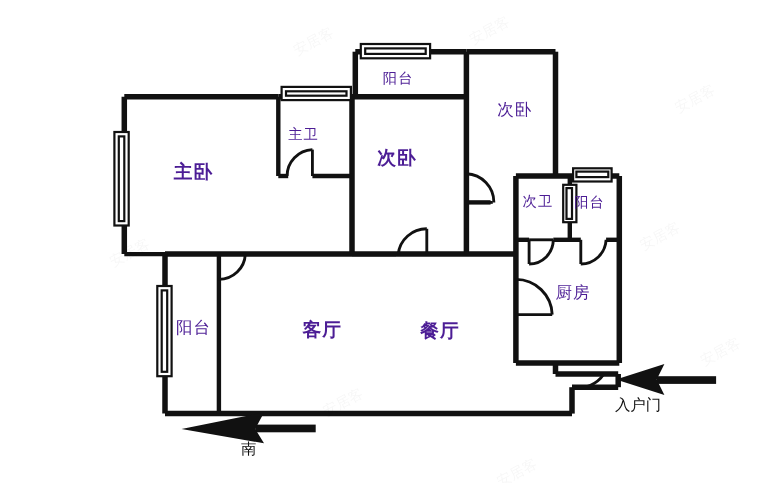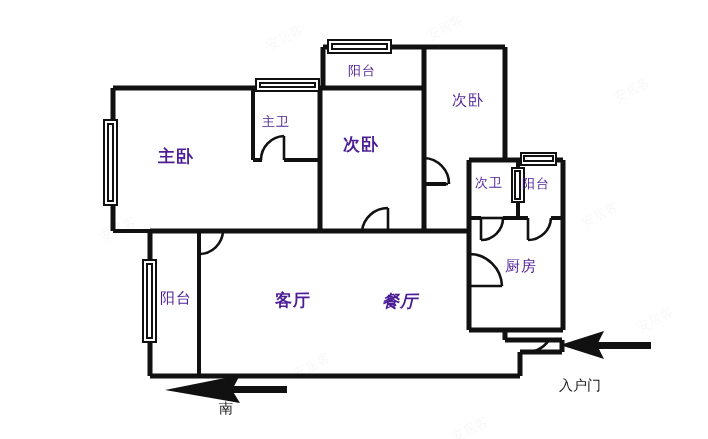--- a/index.html
+++ b/index.html
@@ -196,25 +196,25 @@
     <div class="room-label lbl-lg" style="left:176px; top:156px;font-family:Liberation Mono, monospace;">主卧</div>
     <div class="room-label lbl-sm" style="left:276px; top:122px;font-family:Liberation Serif, serif;">主卫</div>
     <div class="room-label lbl-sm" style="left:362px; top:71px;">阳台</div>
     <div class="room-label lbl-lg" style="left:361px; top:144px;">次卧</div>
     <div class="room-label lbl-md" style="left:468px; top:100px;">次卧</div>
     <div class="room-label lbl-sm" style="left:489px; top:183px;">次卫</div>
     <div class="room-label lbl-sm" style="left:536px; top:184px;">阳台</div>
     <div class="room-label lbl-md" style="left:521px; top:266px;">厨房</div>
     <div class="room-label lbl-md" style="left:176px; top:298px;">阳台</div>
     <div class="room-label lbl-lg" style="left:265px; top:300px;margin-left:28px;">客厅</div>
-    <div class="room-label lbl-lg" style="left:400px; top:301px;font-style:italic;">餐厅</div>
+    <div class="room-label lbl-lg" style="left:400px; top:301px;">餐厅</div>
   </div>
 
   <div>
-    <div class="dir-label" style="left:580px; top:386px;">入户门</div>
+    <div class="dir-label" style="left:580px; top:369px;">入户门</div>
     <div class="dir-label" style="left:226px; top:409px;">南</div>
   </div>
 
   <div>
     <div class="watermark" style="left:285px; top:38px;">安居客</div>
     <div class="watermark" style="left:445px; top:28px;">安居客</div>
     <div class="watermark" style="left:632px; top:90px;">安居客</div>
     <div class="watermark" style="left:600px; top:215px;">安居客</div>
     <div class="watermark" style="left:118px; top:230px;">安居客</div>
     <div class="watermark" style="left:312px; top:366px;">安居客</div>

